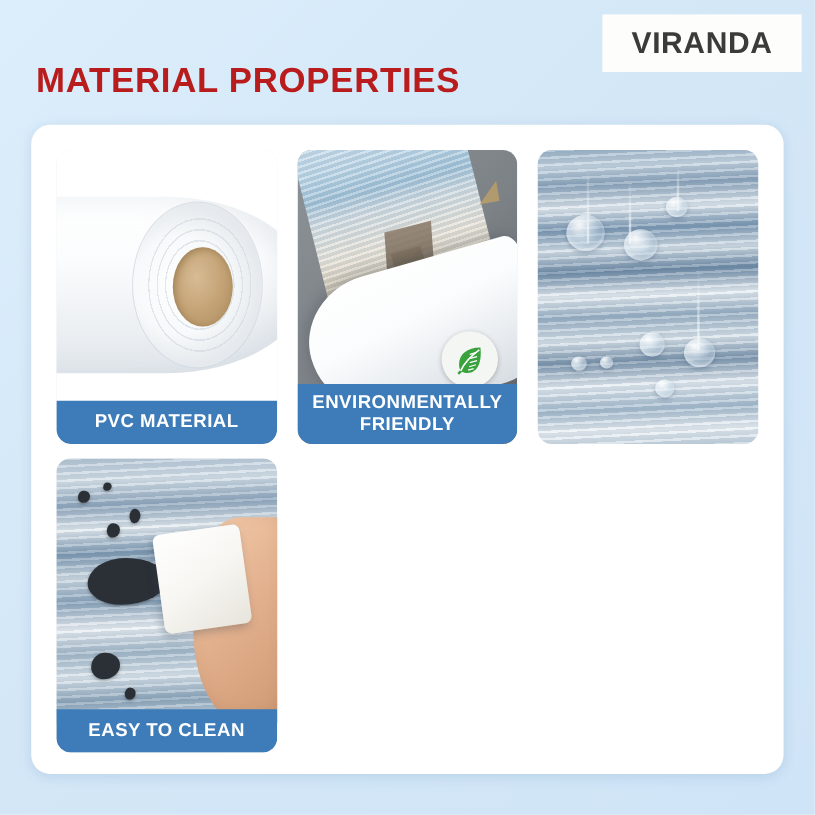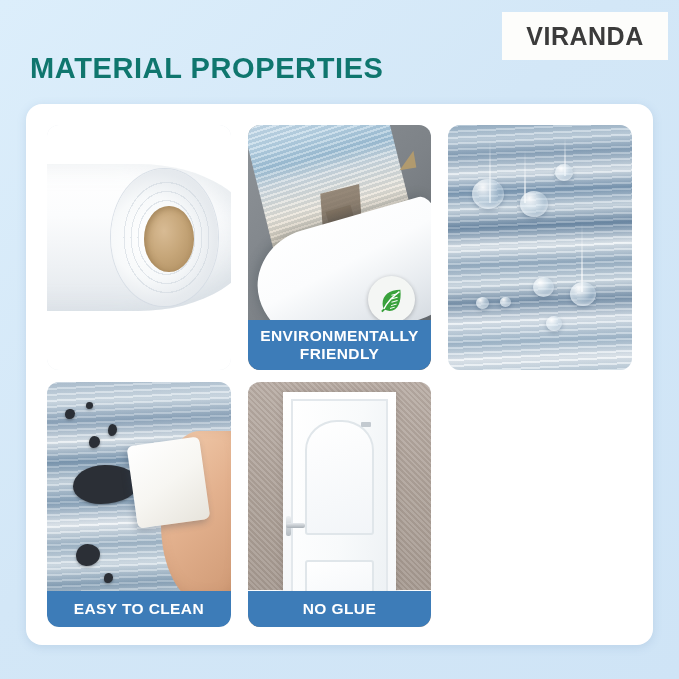--- a/index.html
+++ b/index.html
@@ -41,21 +41,21 @@
     font-family: "Liberation Sans", sans-serif;
   }
 
   .page-title {
     position: absolute;
     top: 52px;
     left: 30px;
     font-size: 29px;
     font-weight: bold;
     letter-spacing: 0.6px;
-    color: #0f766e;
+    color: #b91c1c;
     font-family: "Liberation Sans", sans-serif;
   }
 
   
   .panel {
     position: absolute;
     left: 26px;
     top: 104px;
     width: 627px;
     height: 541px;
@@ -499,20 +499,21 @@
   <div class="panel">
     <div class="grid">
 
       <div class="card">
         <div class="card-media m-pvc">
           <div class="roll-body"></div>
           <div class="roll-edge"></div>
           <div class="roll-rings"></div>
           <div class="roll-core"></div>
         </div>
+        <div class="card-label">PVC MATERIAL</div>
       </div>
 
       <div class="card">
         <div class="card-media m-eco">
           <div class="eco-photo"></div>
           <div class="eco-pier"></div>
           <div class="eco-pier2"></div>
           <div class="eco-tip"></div>
           <div class="eco-curl"></div>
           <div class="eco-badge">
@@ -553,33 +554,16 @@
           <div class="stain" style="left:21%; top:8%;  width:4%;  height:3%;"></div>
           <div class="stain" style="left:33%; top:17%; width:5%;  height:5%;"></div>
           <div class="stain" style="left:23%; top:22%; width:6%;  height:5%;"></div>
           <div class="stain" style="left:46%; top:26%; width:7%;  height:6%;"></div>
           <div class="hand-clean"></div>
           <div class="cloth"></div>
         </div>
         <div class="card-label">EASY TO CLEAN</div>
       </div>
 
-      <div class="card">
-        <div class="card-media m-door">
-          <div class="baseboard"></div>
-          <div class="door-frame">
-            <div class="door-leaf">
-              <div class="panel-top"></div>
-              <div class="panel-bottom"></div>
-              <div class="door-knob-mark"></div>
-            </div>
-            <div class="handle">
-              <div class="handle-plate"></div>
-              <div class="handle-bar"></div>
-            </div>
-          </div>
-        </div>
-        <div class="card-label">NO GLUE</div>
-      </div>
 
     </div>
   </div>
 </div>
 
 </body></html>

